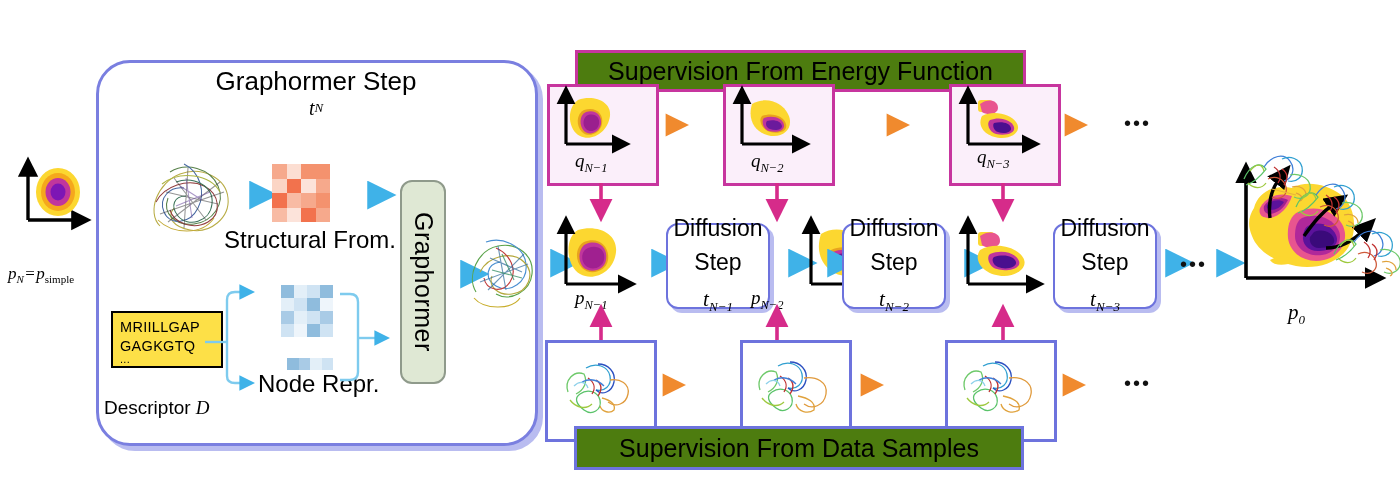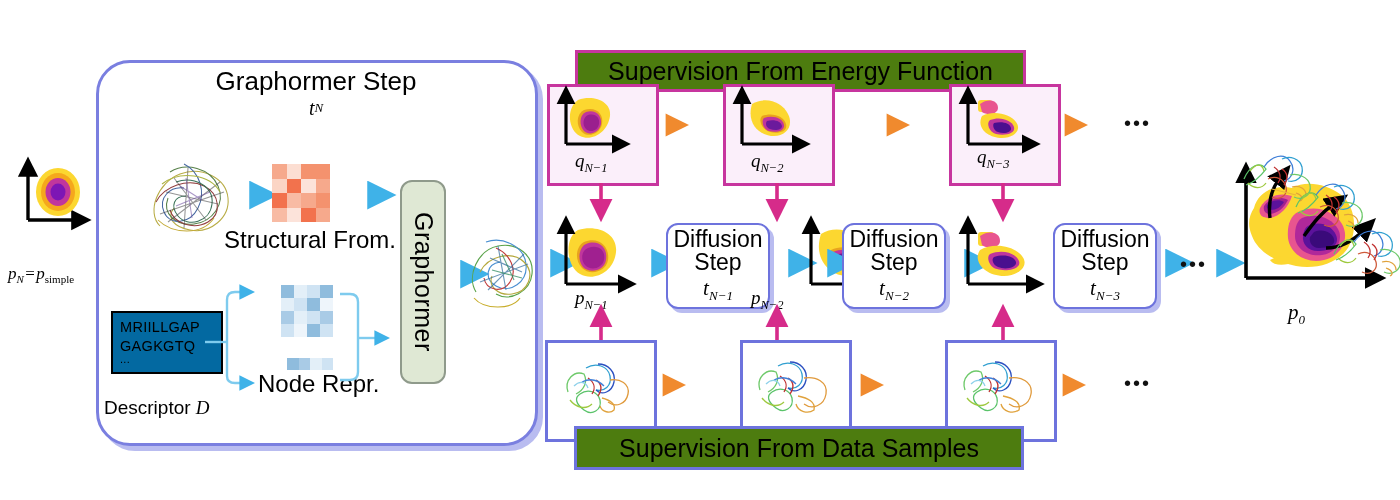--- a/index.html
+++ b/index.html
@@ -17,26 +17,26 @@
 
   
   .bigpanel{border:3px solid #7a7fe0;border-radius:34px;background:#fff;
             box-shadow:5px 5px 0 0 #b9bcf0;}
 
   
   .graphormer{border:2px solid #8f9a8b;border-radius:12px;background:#dfe8d4;}
   .graphormer span{writing-mode:vertical-rl;font-size:25px;letter-spacing:.5px;}
 
   
-  .descbox{border:2.5px solid #000;background:#0369a1;padding:5px 7px 7px 7px;
+  .descbox{border:2.5px solid #000;background:#fde047;padding:5px 7px 1px 7px;
            font-size:14.5px;line-height:1.28;}
 
   
   .dstep{border:2.5px solid #6d73dd;border-radius:12px;background:#fff;
-         box-shadow:4px 4px 0 0 #b9bcf0;flex-direction:column;}
+         box-shadow:4px 4px 0 0 #b9bcf0;flex-direction:column;gap:11px;}
   .dstep .t1{font-size:23px;line-height:1.02;}
   .dstep .t2{font-size:21px;margin-top:1px;}
 
   
   .banner{background:#4d7c0f;display:flex;align-items:center;justify-content:center;}
   .banner-top{border:3px solid #c7359e;}
   .banner-bot{border:3px solid #6d73dd;}
   .banner span{font-size:25px;}
 
   

